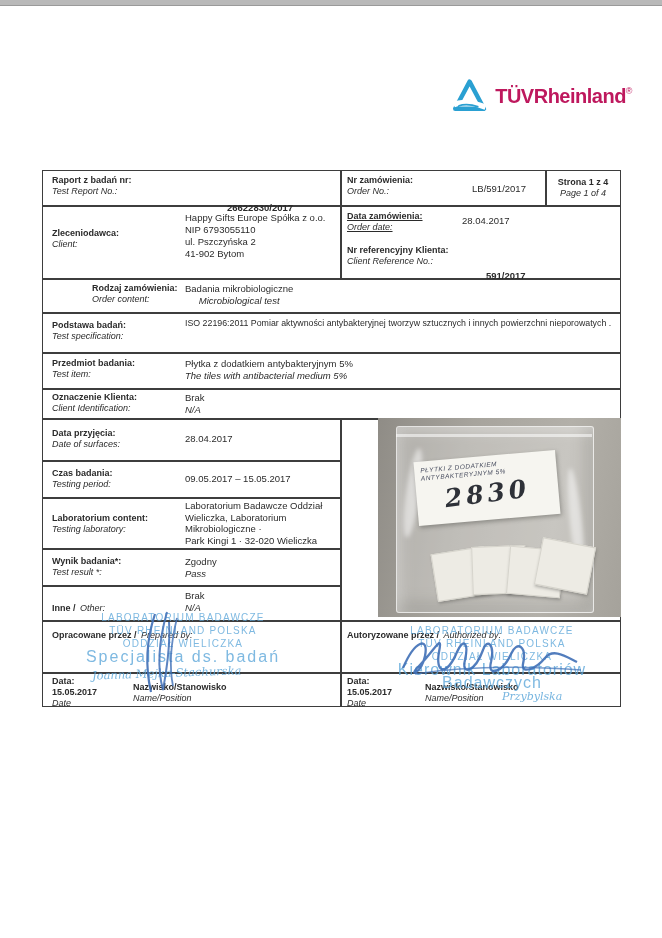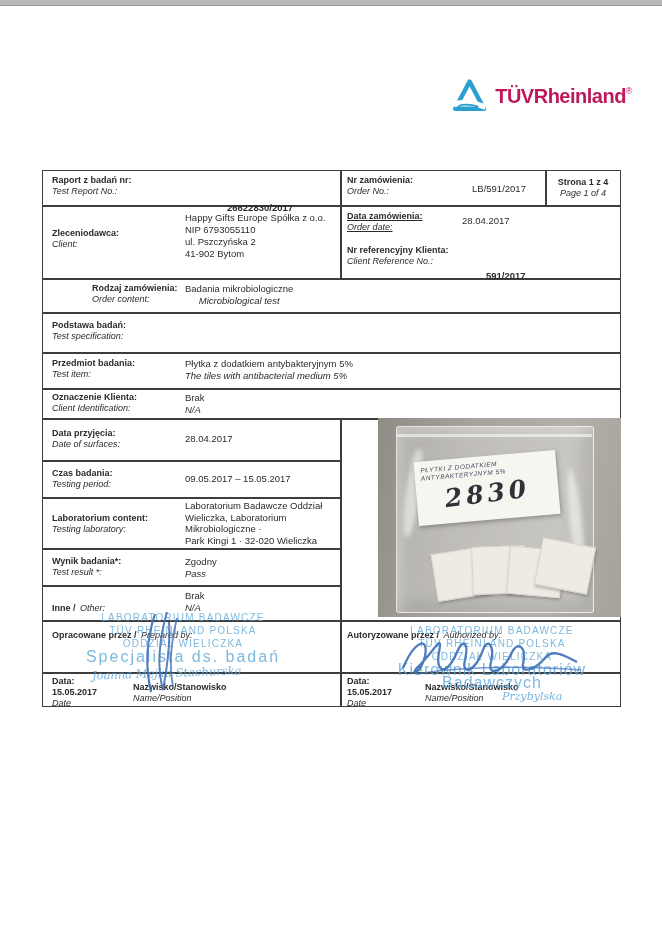--- a/index.html
+++ b/index.html
@@ -126,20 +126,21 @@
 <div class="abs val" style="left:185px;top:283px;text-align:center;">
   <div>Badania mikrobiologiczne</div>
   <div class="en" style="font-size:9.5px;">Microbiological test</div>
 </div>
 
 <div class="abs" style="left:52px;top:320px;">
   <div class="lbl">Podstawa badań:</div>
   <div class="en">Test specification:</div>
 </div>
 <div class="abs val small nowrap" style="left:185px;top:317px;">
+  <div>ISO 22196:2011 Pomiar aktywności antybakteryjnej tworzyw sztucznych i innych powierzchni nieporowatych .</div>
 </div>
 
 <div class="abs" style="left:52px;top:358px;">
   <div class="lbl">Przedmiot badania:</div>
   <div class="en">Test item:</div>
 </div>
 <div class="abs val" style="left:185px;top:358px;">
   <div>Płytka z dodatkiem antybakteryjnym 5%</div>
   <div class="en" style="font-size:9.5px;">The tiles with antibacterial medium 5%</div>
 </div>

